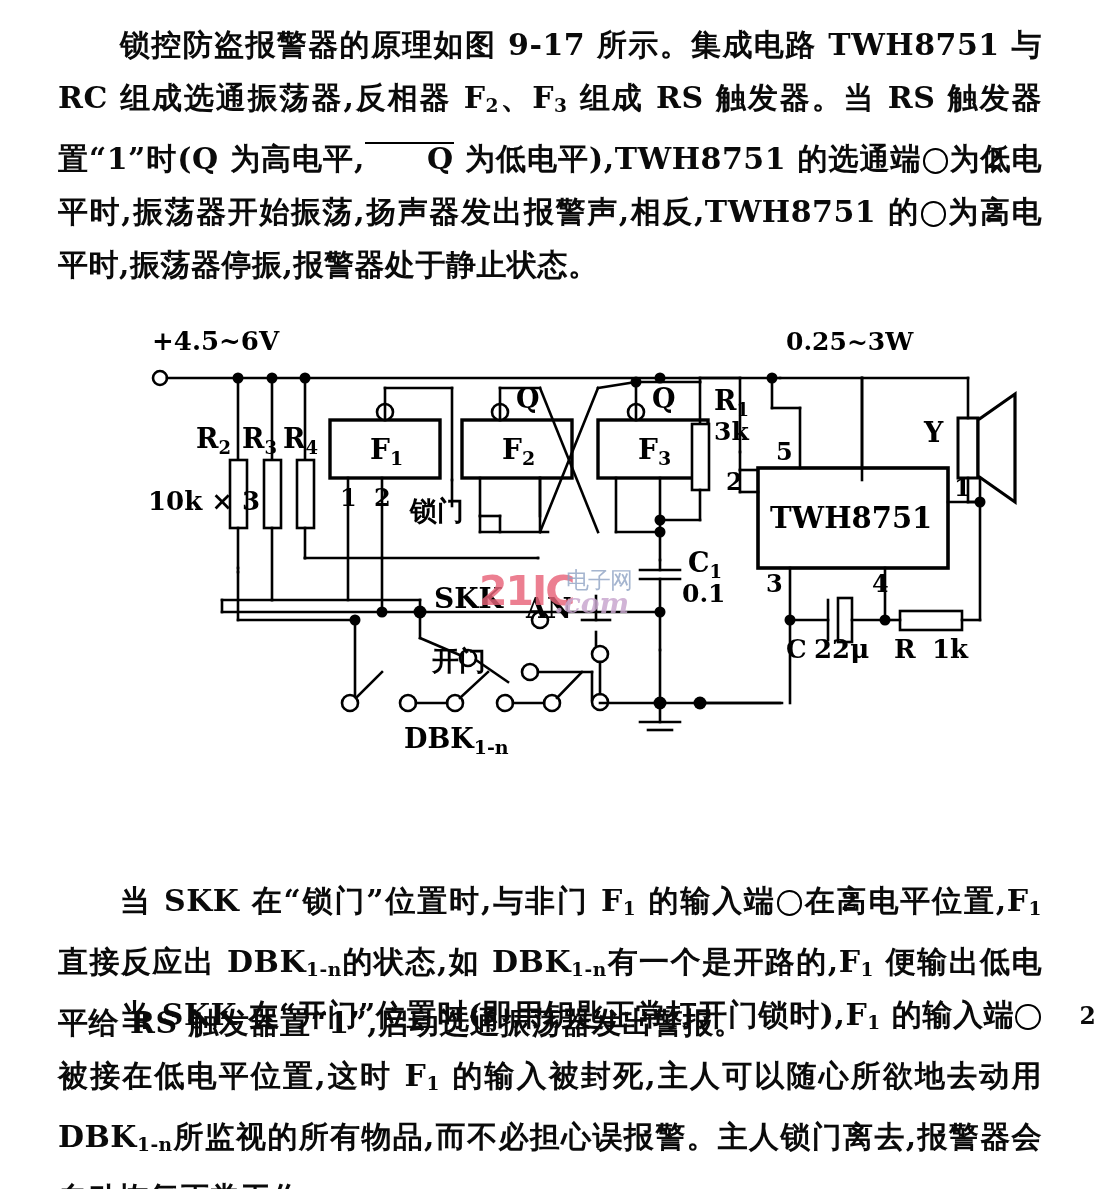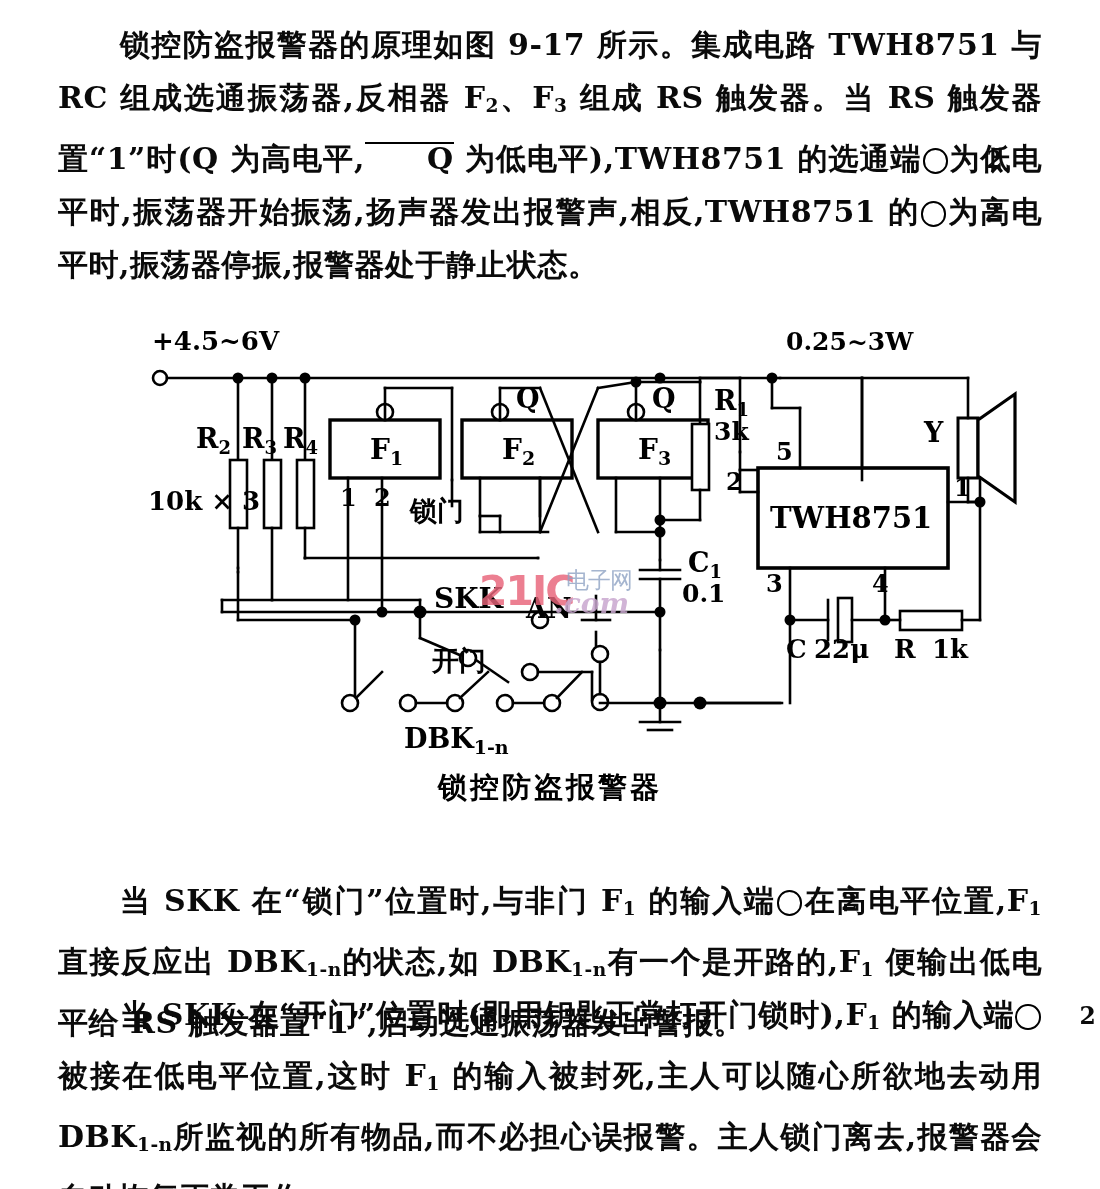--- a/index.html
+++ b/index.html
@@ -389,21 +389,20 @@
       </g>
     </svg>
   </div>
 
   <div id="watermark">
     <div class="wm-21ic">21IC</div>
     <div class="wm-cn">电子网</div>
     <div class="wm-com">.com</div>
   </div>
 
-  <div class="fig-caption">锁控防盗报警器</div>
 
   <div class="prose" id="mid-text">
     <p>
       当 SKK 在“锁门”位置时,与非门 F<sub>1</sub> 的输入端<span class="circnum">2</span>在高电平位置,F<sub>1</sub> 直接反应出
       DBK<sub>1-n</sub>的状态,如 DBK<sub>1-n</sub>有一个是开路的,F<sub>1</sub> 便输出低电平给 RS 触发器置“1”,启动选通振荡器发出警报。
     </p>
   </div>
 
   <div class="prose" id="bot-text">
     <p>

